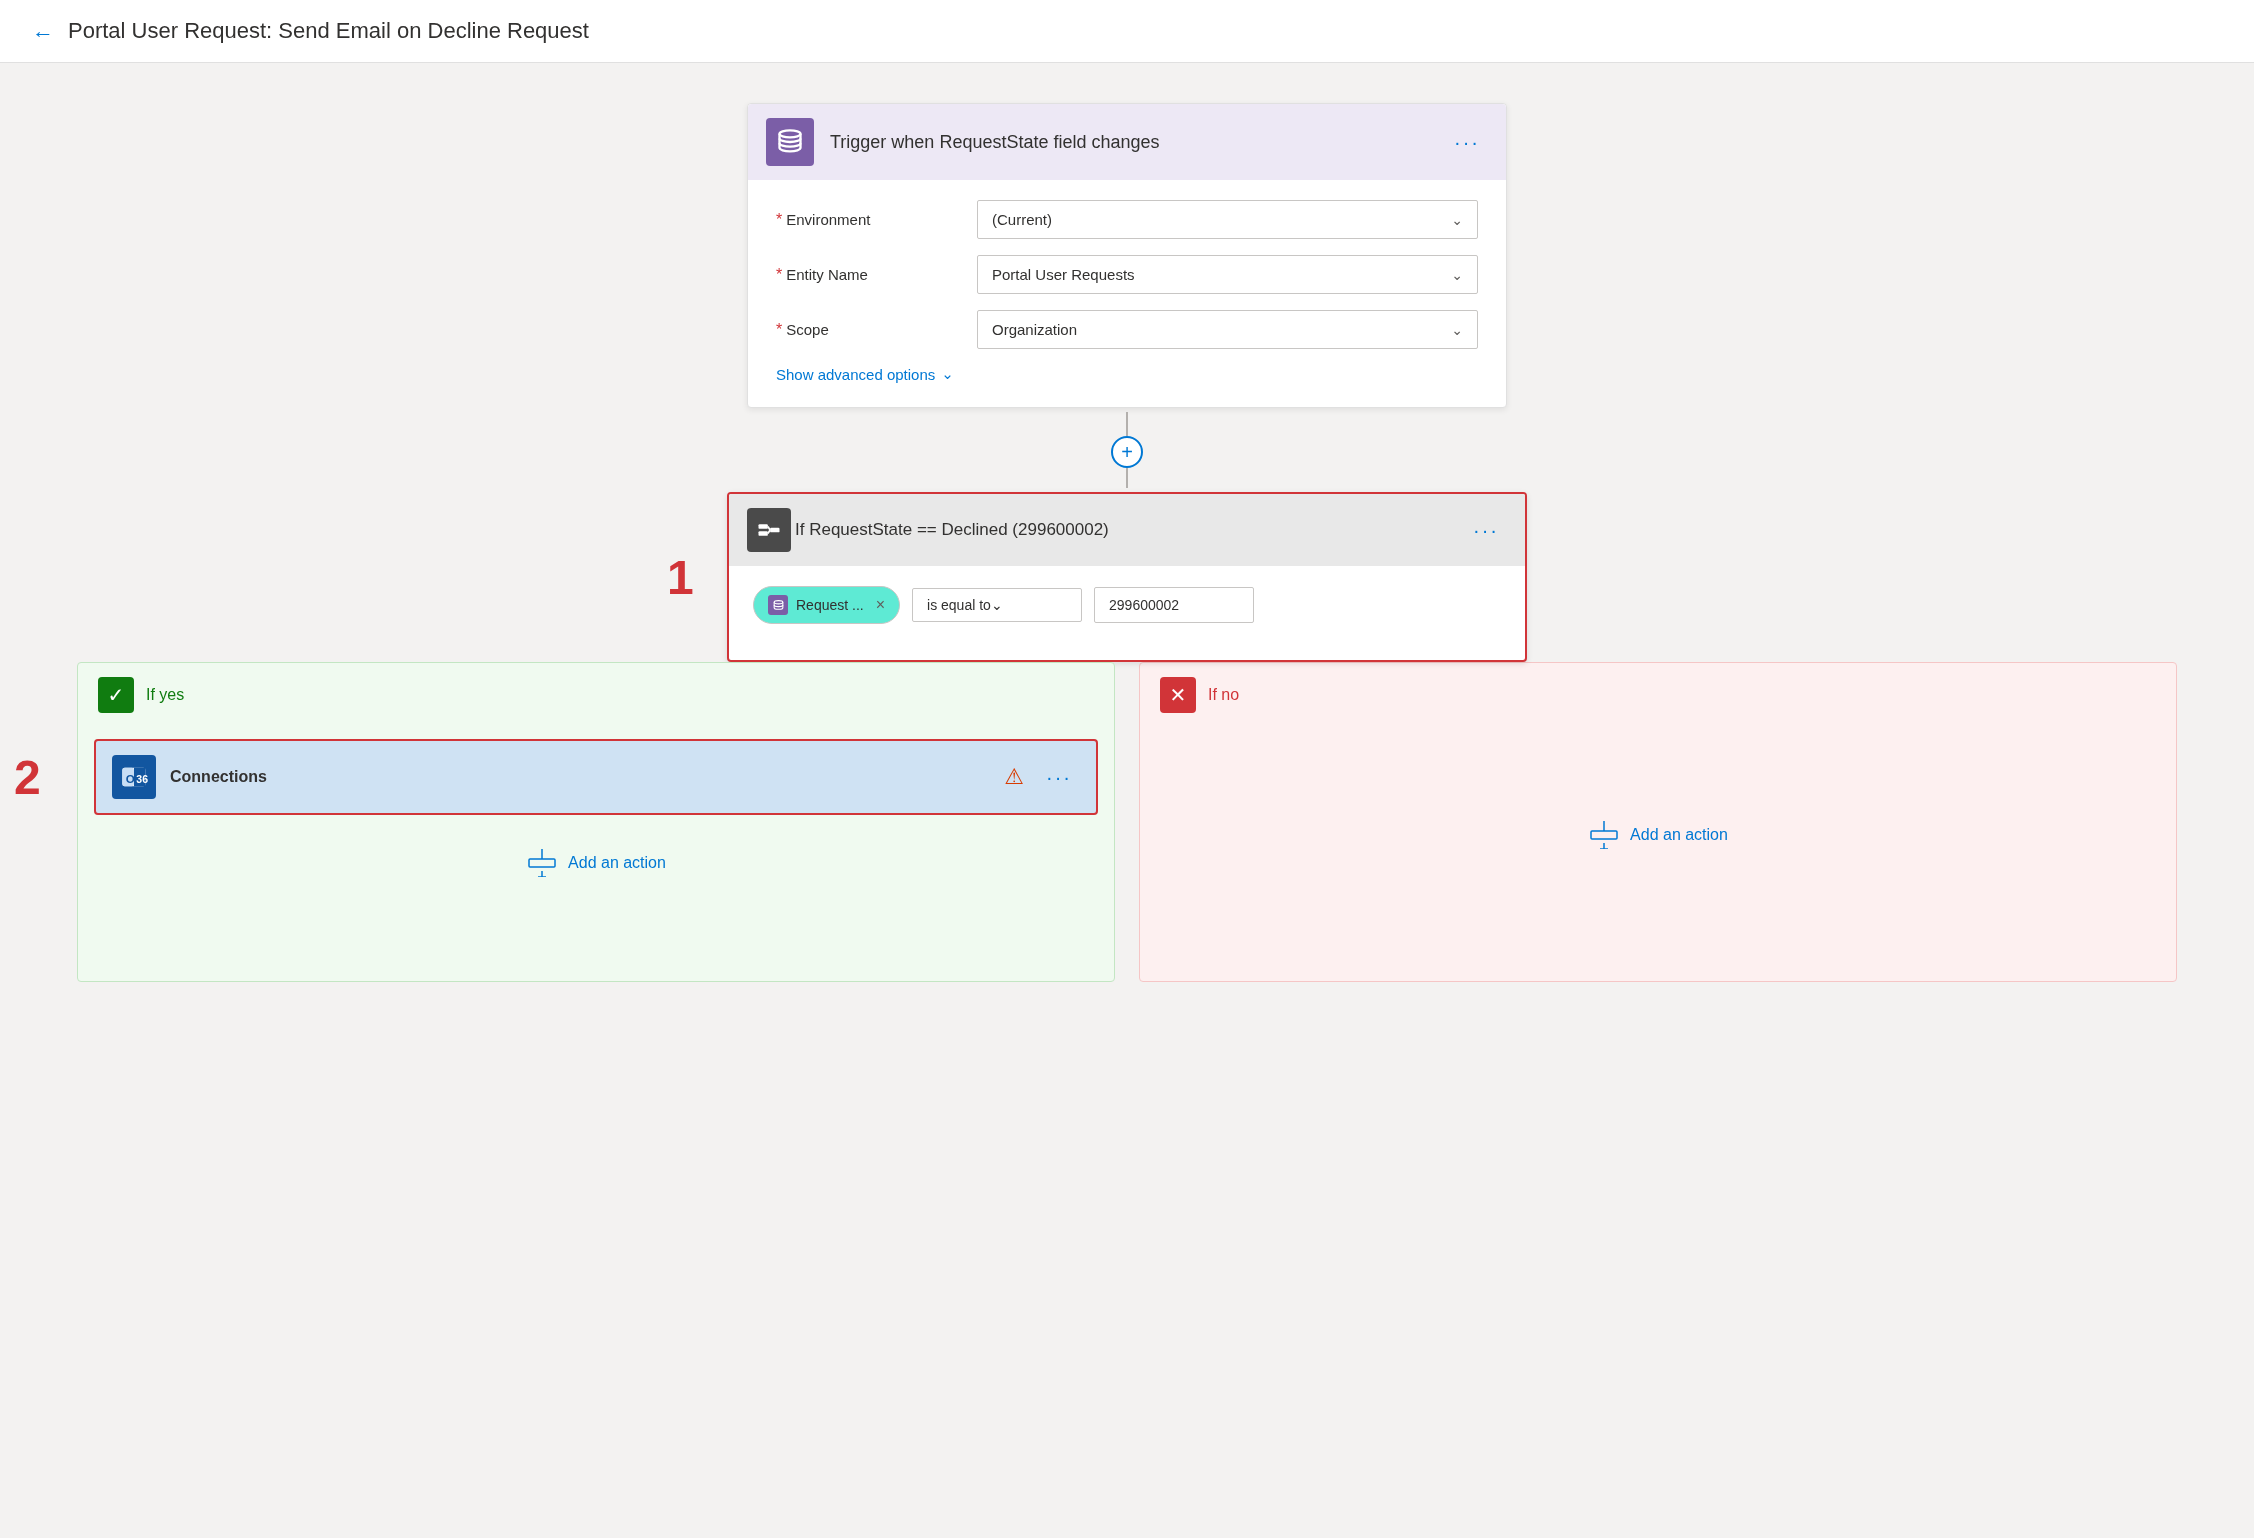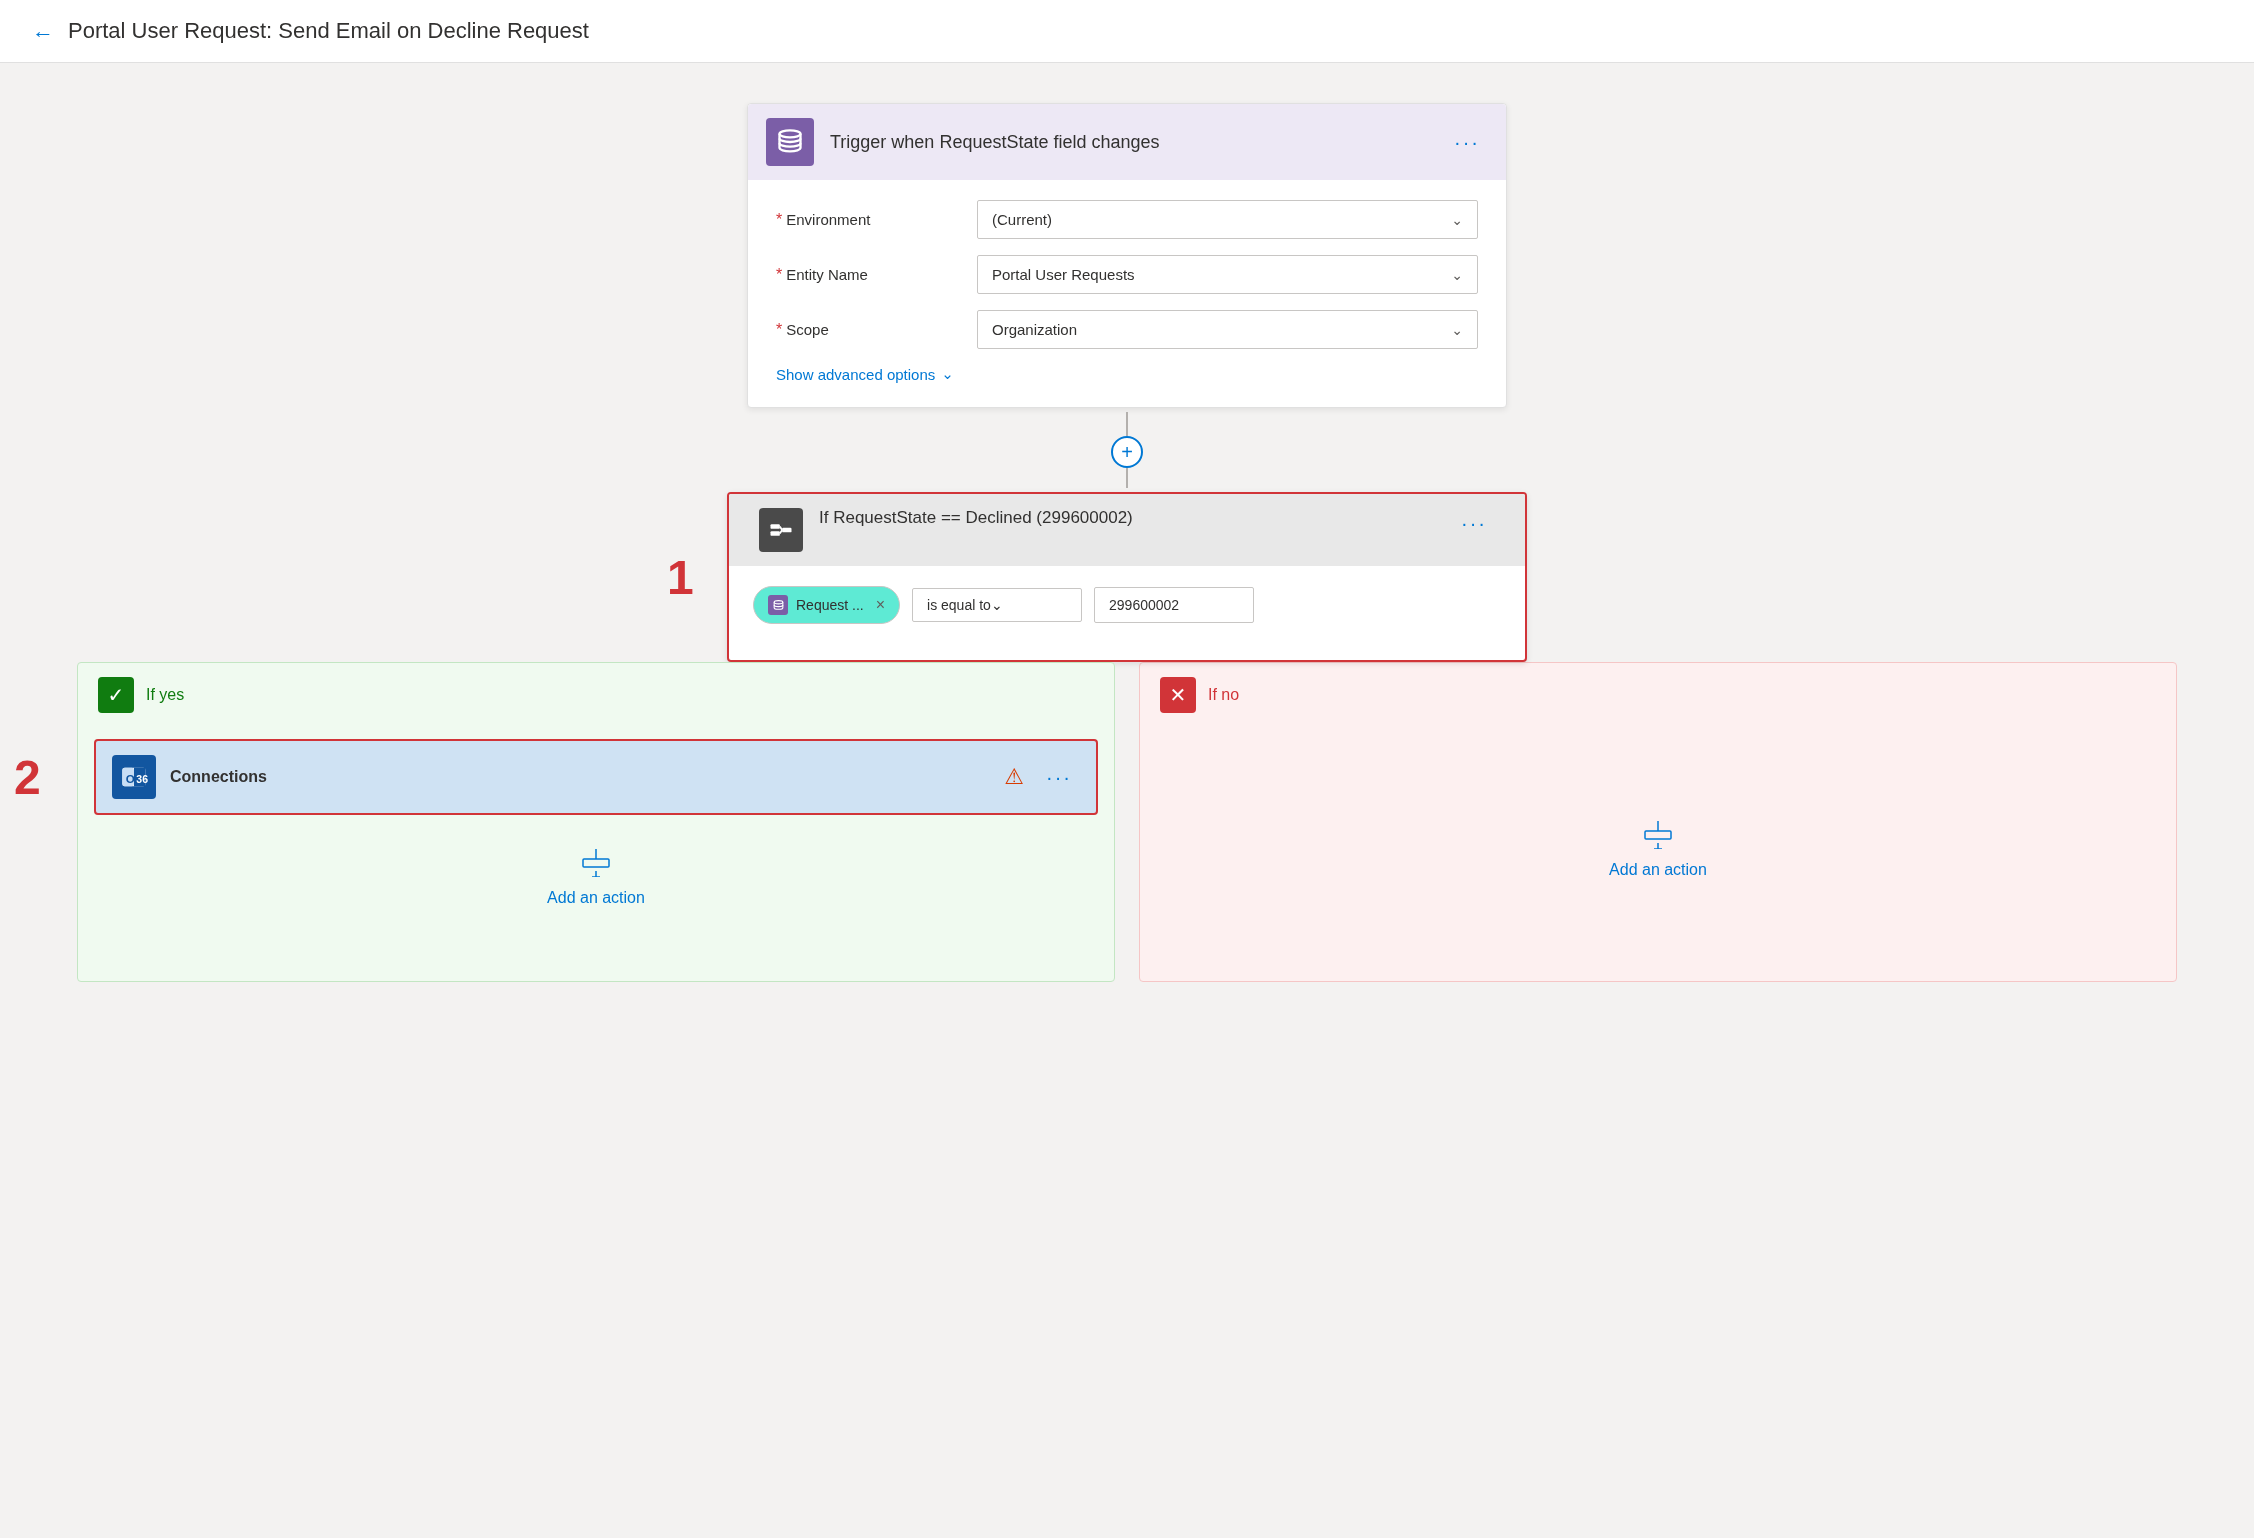--- a/index.html
+++ b/index.html
@@ -174,23 +174,23 @@
       left: -60px;
       top: 50%;
       transform: translateY(-50%);
       font-size: 48px;
       font-weight: 700;
       color: #d13438;
     }
     .condition-header {
       background: #e8e8e8;
       display: flex;
-      align-items: flex-start;
-      padding: 14px 30px;
-      gap: 16px;
+      align-items: center;
+      padding: 14px 18px;
+      gap: 4px;
       border-radius: 2px 2px 0 0;
     }
     .condition-icon-box {
       width: 44px;
       height: 44px;
       background: #4a4a4a;
       border-radius: 4px;
       display: flex;
       align-items: center;
       justify-content: center;
@@ -371,21 +371,20 @@
     
     .add-action-btn {
       display: flex;
       align-items: center;
       gap: 10px;
       color: #0078d4;
       font-size: 16px;
       cursor: pointer;
       justify-content: center;
       padding: 16px 0 8px 0;
-      flex-direction: column;
     }
     .add-action-icon {
       width: 32px;
       height: 32px;
       display: flex;
       align-items: center;
       justify-content: center;
     }
   </style>
 </head>

